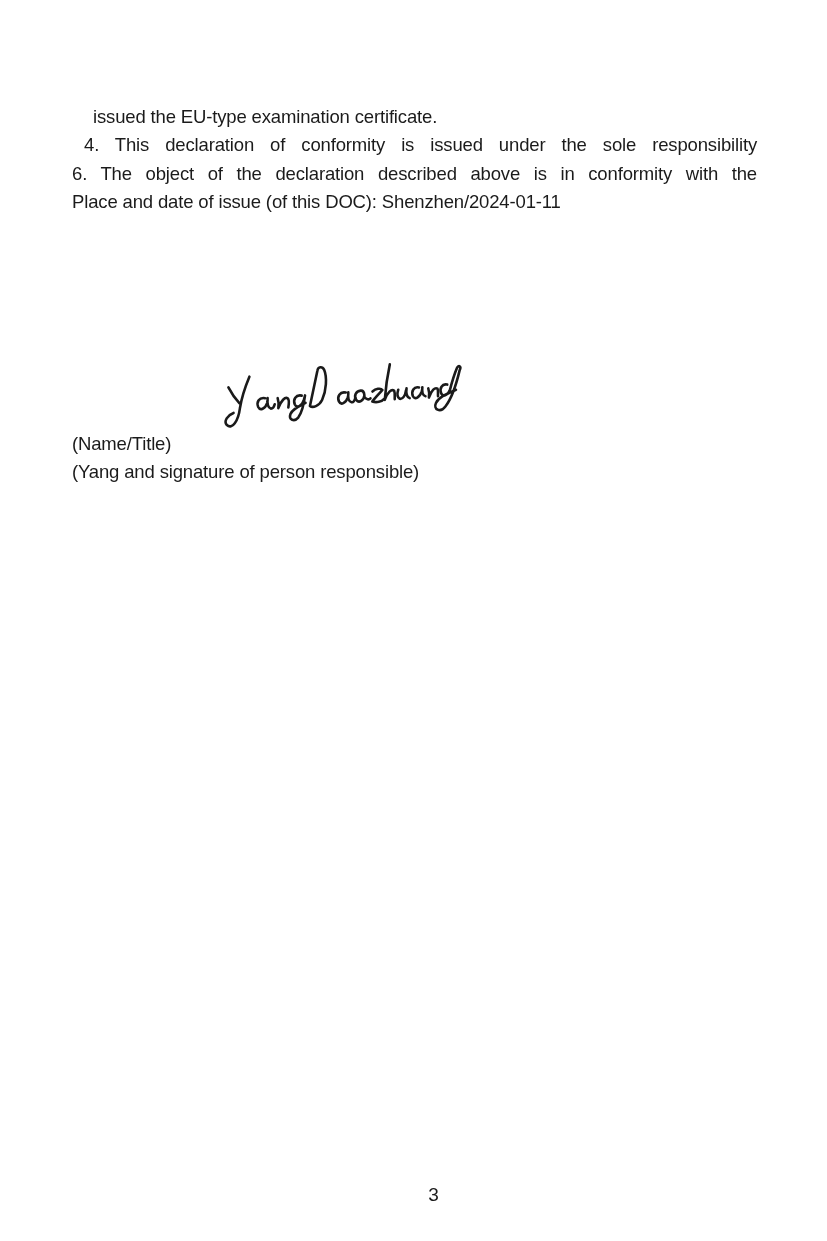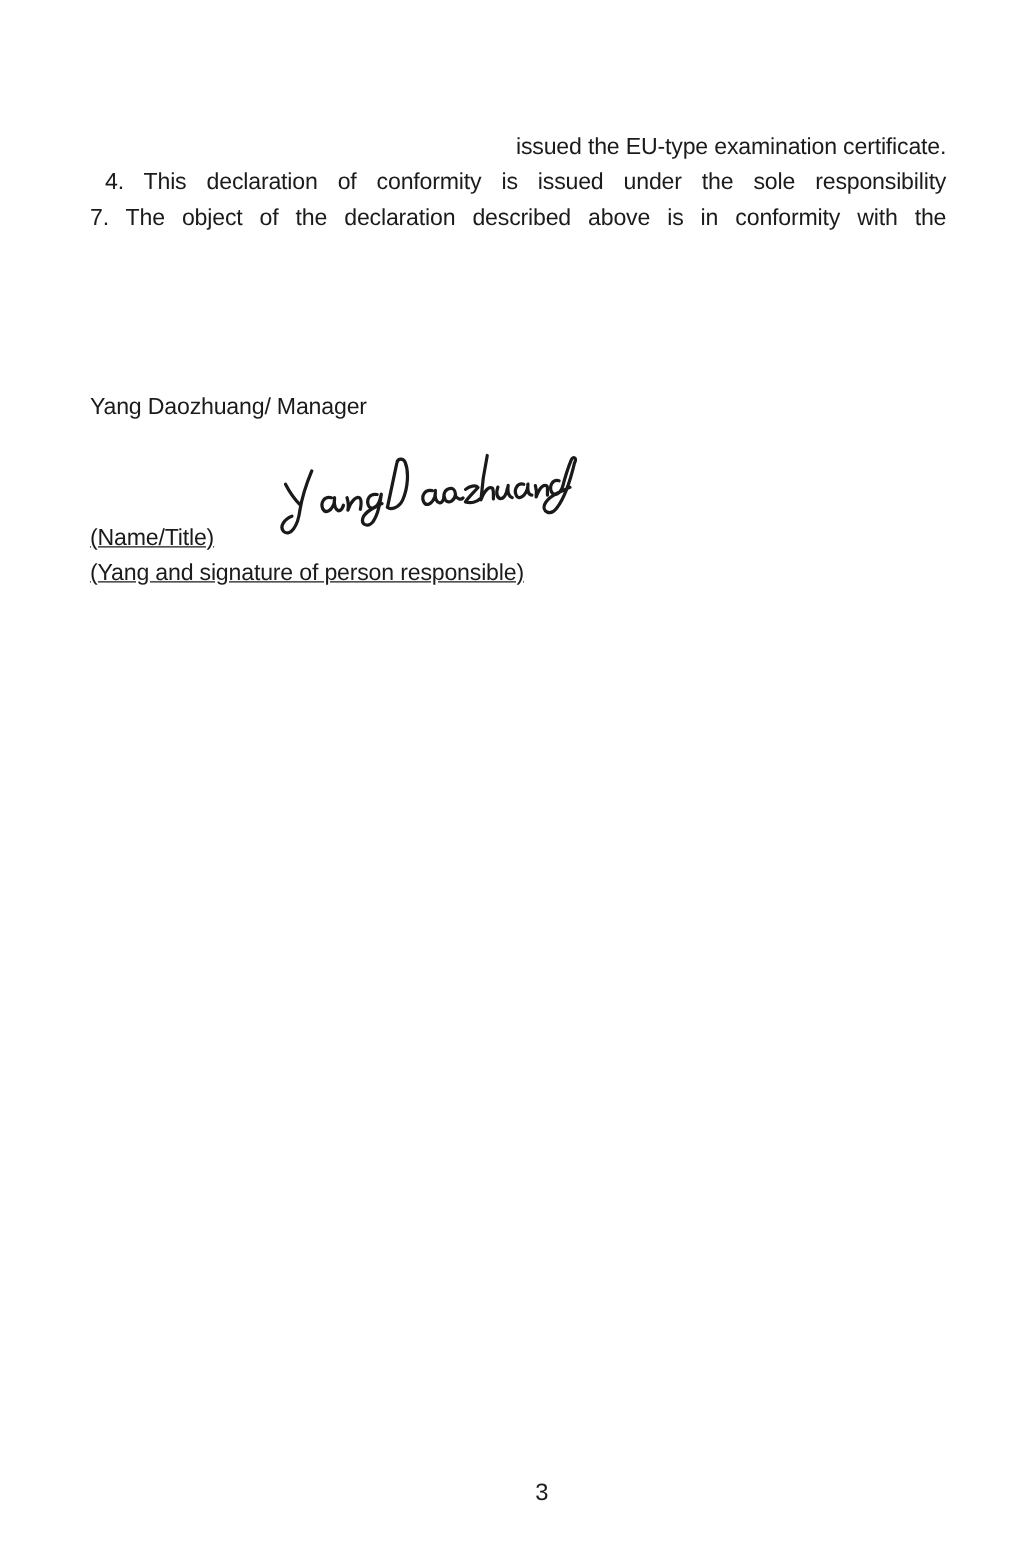--- a/index.html
+++ b/index.html
@@ -21,21 +21,20 @@
     left: 72px;
     top: 103px;
     width: 685px;
     font-size: 18.5px;
     line-height: 28.4px;
     letter-spacing: -0.15px;
     color: #1b1b1b;
   }
   .ln {
     white-space: nowrap;
-    text-align: right;
   }
   .ln.just {
     white-space: normal;
     text-align: justify;
     text-align-last: justify;
   }
   .ln.ind {
     padding-left: 21px;
   }
   .ln.num {
@@ -58,26 +57,25 @@
     height: 82px;
   }
   .signature svg {
     display: block;
     width: 100%;
     height: 100%;
   }
   .captions {
     position: absolute;
     left: 72px;
-    top: 416px;
+    top: 430px;
     font-size: 18.5px;
     line-height: 27.5px;
     letter-spacing: -0.15px;
     white-space: nowrap;
-    text-decoration: underline;
   }
   .page-number {
     position: absolute;
     left: 0;
     top: 1184px;
     width: 100%;
     box-sizing: border-box;
     padding-left: 40px;
     text-align: center;
     font-size: 19px;
@@ -85,24 +83,24 @@
   }
 </style>
 </head>
 <body>
 
 <div class="page">
 
   <div class="body-text">
     <div class="ln ind">issued the EU-type examination certificate.</div>
     <div class="ln num just">4. This declaration of conformity is issued under the sole responsibility</div>
-    <div class="ln just">7. The object of the declaration described above is in conformity with the</div>
+    <div class="ln just">6. The object of the declaration described above is in conformity with the</div>
+    <div class="ln">Place and date of issue (of this DOC): Shenzhen/2024-01-11</div>
   </div>
 
-  <div class="signatory">Yang Daozhuang/ Manager</div>
 
   <div class="signature" role="img" aria-label="YangDaozhuang">
     <svg viewBox="0 0 295 82" xmlns="http://www.w3.org/2000/svg">
       <g fill="none" stroke="#1a1a1a" stroke-width="3.1" stroke-linecap="round" stroke-linejoin="round" transform="rotate(-4 147 41)">
 
         <path d="M12,26 C15,33 19,40 24,46"></path>
         <path d="M38,15 C32,27 27,39 24,52 C21,67 13,77 7,71 C3,66 9,59 16,57"></path>
 
         <path d="M55,42 C48,40 44,46 46,52 C48,57 54,55 57,48 C58,45 58,43 58,42 C57,48 57,53 61,55 C63,55 65,53 66,50"></path>
 

